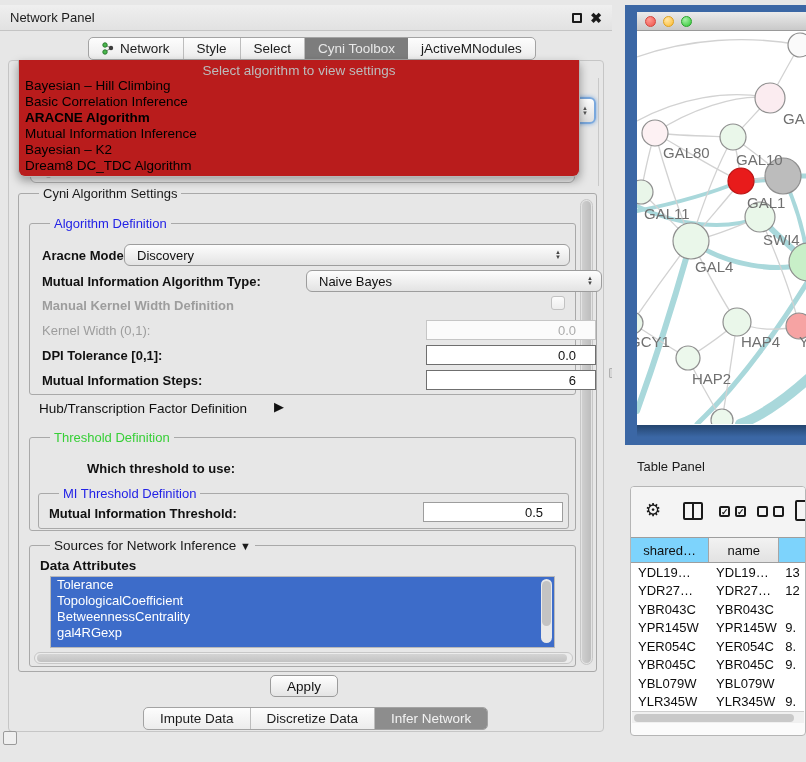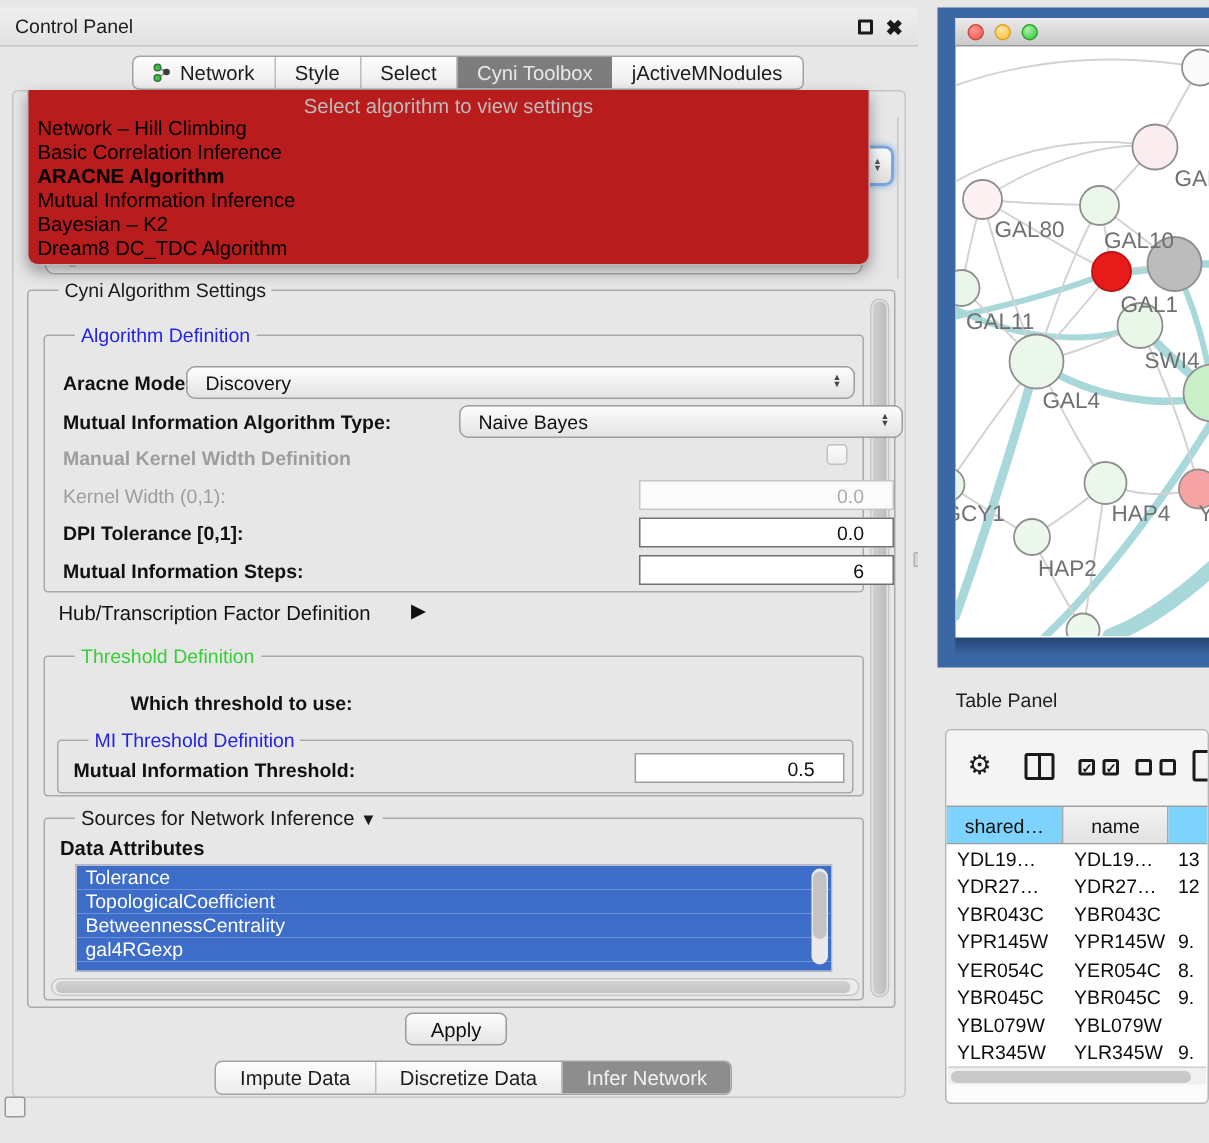--- a/index.html
+++ b/index.html
@@ -160,21 +160,21 @@
     background:#c9c9c9; border-radius:4px; }
 
   svg text { font-family:"Liberation Sans", sans-serif; }
 </style>
 </head>
 <body>
 
 <div id="control-panel" class="abs">
 
   <div id="cp-titlebar" class="abs">
-    <span id="cp-title">Control Panel</span>
+    <span id="cp-title">Network Panel</span>
     <span class="cp-win-icons">
       <span class="float-ic"></span>
       <span class="close-ic">✖</span>
     </span>
   </div>
 
   <div id="top-tabs" class="abs">
     <div class="ttab">
       <svg width="13" height="13" viewBox="0 0 13 13">
         <line x1="3" y1="3" x2="9" y2="6" stroke="#888" stroke-width="1"></line>
@@ -205,21 +205,21 @@
       <span>▲</span>
       <span>▼</span>
     </div>
   <div id="hidden-combo" class="abs">
     <span>gal-filtered sif default node</span>
   </div>
   <div class="frag-line abs" style="left:598px; top:78px; width:1px; height:108px;"></div>
 
   <div id="algo-popup" class="abs">
     <div id="algo-placeholder">Select algorithm to view settings</div>
-    <div class="algo-item">Network – Hill Climbing</div>
+    <div class="algo-item">Bayesian – Hill Climbing</div>
     <div class="algo-item">Basic Correlation Inference</div>
     <div class="algo-item bold-item">ARACNE Algorithm</div>
     <div class="algo-item">Mutual Information Inference</div>
     <div class="algo-item">Bayesian – K2</div>
     <div class="algo-item">Dream8 DC_TDC Algorithm</div>
   </div>
 
   <div class="fset" style="left:18px; top:193px; width:579px; height:479px;">
     <span class="fset-legend leg-black">Cyni Algorithm Settings</span>
     <div class="vscroll" style="right:3px; top:5px; height:466px;">

